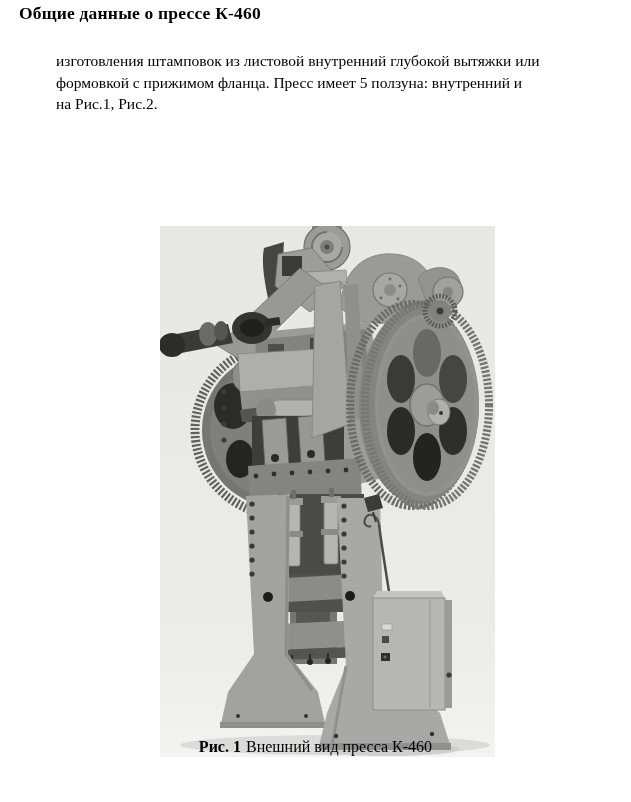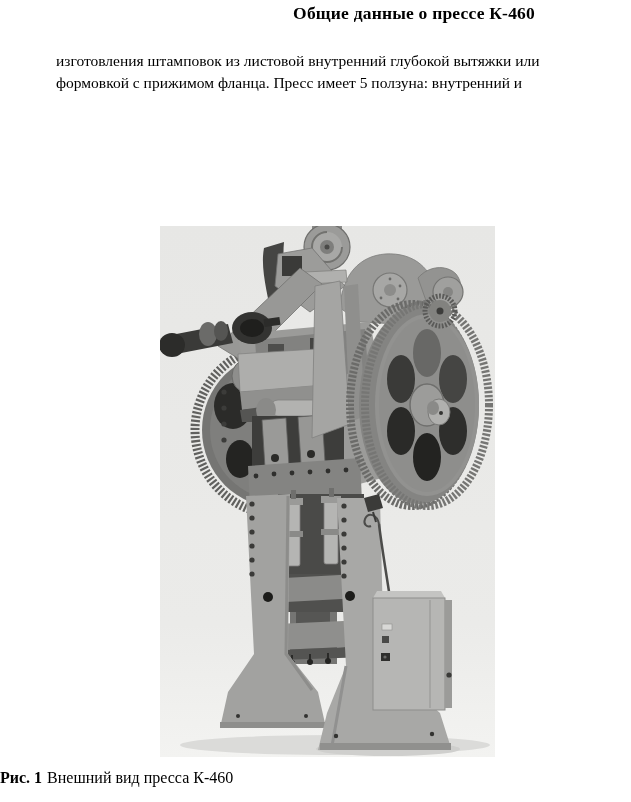--- a/index.html
+++ b/index.html
@@ -1,47 +1,48 @@
 <!DOCTYPE html>
 <html><head>
 <meta charset="utf-8">
 <style>
   html,body{margin:0;padding:0;}
   body{
     width:631px;height:802px;position:relative;background:#ffffff;
     font-family:"Liberation Serif", serif;color:#000;overflow:hidden;
   }
   .title{
-    position:absolute;top:3px;left:0;width:535px;text-align:right;
-    font-size:17.5px;font-weight:bold;letter-spacing:.2px;
+    position:absolute;top:3px;left:0;width:535px;text-align:left;
+    font-size:17.5px;font-weight:bold;letter-spacing:.2px;padding-left:19px;
   }
   .para{
     position:absolute;top:50px;left:56px;width:525px;
     font-size:15.5px;line-height:21.7px;
   }
   .para .line{white-space:pre;}
   .para .line.first{padding-left:31px;}
   figure.photo{
     position:absolute;left:160px;top:226px;width:335px;height:531px;margin:0;
   }
   figure.photo svg{display:block;width:335px;height:531px;}
   .caption{
-    position:absolute;top:769px;left:0;width:631px;
+    position:absolute;top:738px;left:0;width:631px;text-align:center;
     font-size:16px;
   }
   .caption b{margin-right:5px;}
 </style>
 </head>
 <body>
 
 <div class="title">Общие данные о прессе К-460</div>
 
 <div class="para">
   <div class="line">изготовления штамповок из листовой внутренний глубокой вытяжки или</div>
   <div class="line">формовкой с прижимом фланца. Пресс имеет 5 ползуна: внутренний и</div>
+  <div class="line">на Рис.1, Рис.2.</div>
 </div>
 
 <figure class="photo">
   <svg viewBox="0 0 335 531" xmlns="http://www.w3.org/2000/svg">
     <defs>
       <linearGradient id="bg" x1="0" y1="0" x2="0" y2="1">
         <stop offset="0" stop-color="#e7e7e5"></stop>
         <stop offset="0.75" stop-color="#ebebe9"></stop>
         <stop offset="1" stop-color="#f3f3f1"></stop>
       </linearGradient>

